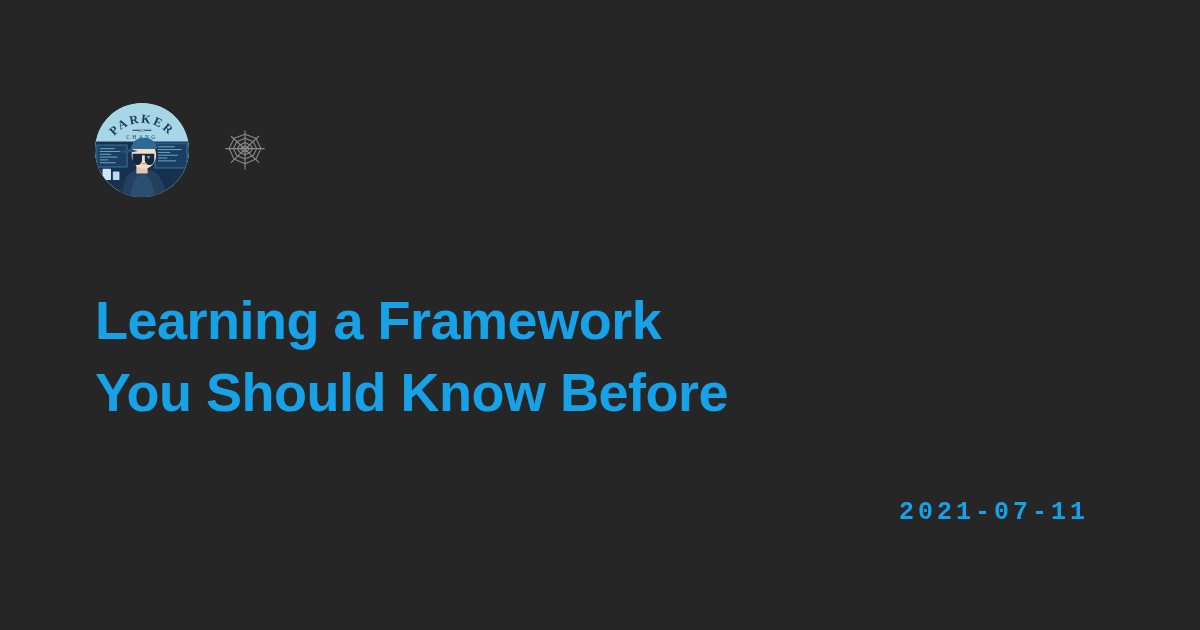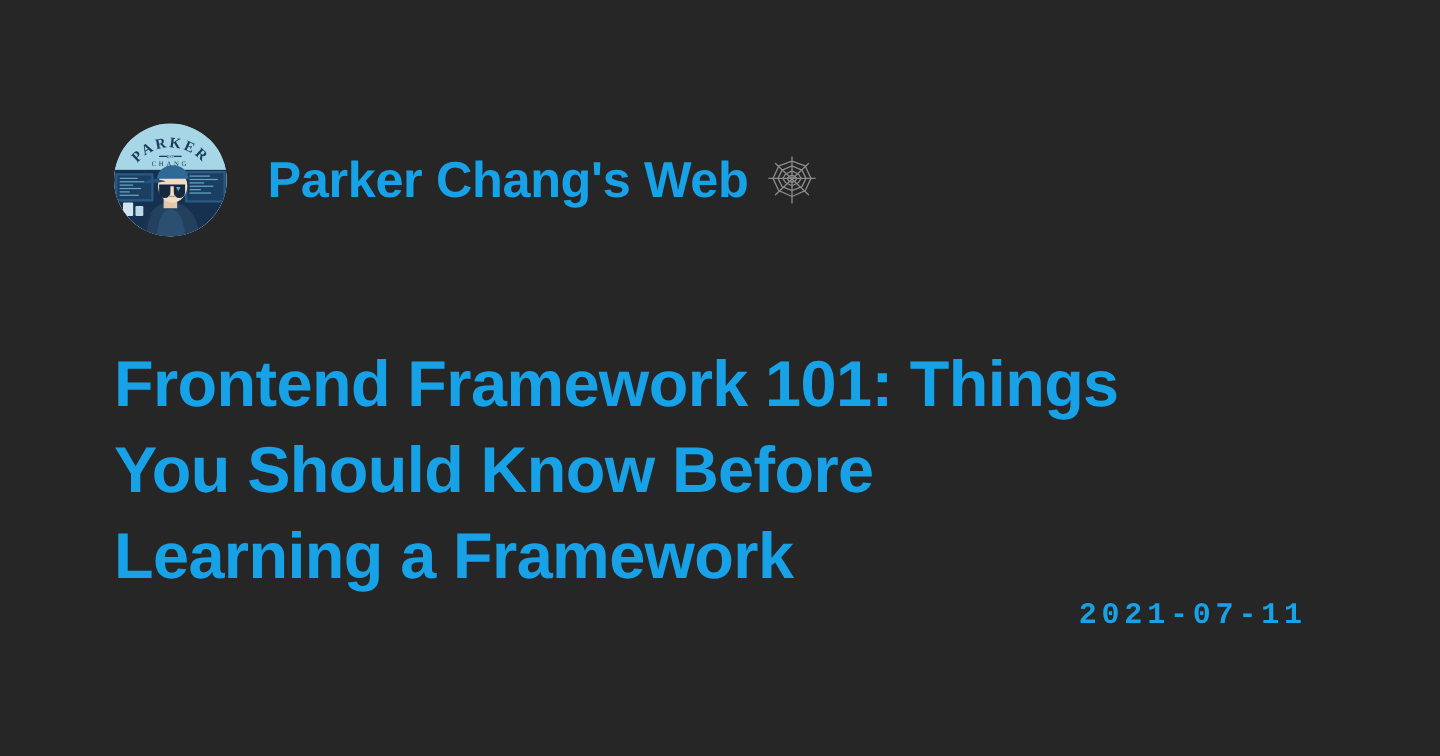--- a/index.html
+++ b/index.html
@@ -165,21 +165,20 @@
           <path d="M 55 56.3 l 4 0 l -2 3.6 Z" fill="#7fc4e6" opacity="0.8"></path>
 
           <rect x="48" y="64" width="7" height="1.2" fill="#c39a7c"></rect>
 
           <path d="M 26 100 C 24 90 28 82 34 80 C 30 86 29 92 30 100 Z" fill="#1b3350"></path>
         </g>
       </svg>
     </span>
 
     <span class="site-title">
-      <span class="site-title-text">Parker Chang's Web</span>
       <span class="web-icon">
         <svg viewBox="0 0 64 64" xmlns="http://www.w3.org/2000/svg" aria-hidden="true">
           <g fill="none" stroke="#8a8a8a" stroke-width="1.6" stroke-linejoin="round" stroke-linecap="round">
 
             <line x1="32" y1="4" x2="32" y2="60"></line>
             <line x1="4" y1="30" x2="60" y2="30"></line>
             <line x1="12" y1="12" x2="52" y2="50"></line>
             <line x1="52" y1="12" x2="12" y2="50"></line>
 
             <polygon points="32,9 48,15 55,30 48,45 32,52 16,45 9,30 16,15"></polygon>
@@ -187,20 +186,19 @@
             <polygon points="32,21 40,25 43,30 40,35 32,39 24,35 21,30 24,25"></polygon>
             <polygon points="32,26 36,28 38,30 36,33 32,35 28,33 26,30 28,28"></polygon>
           </g>
         </svg>
       </span>
     </span>
 
   </div>
 
   <h1 class="post-title">
-    <span class="tline">Frontend Framework 101: Things</span>
+    <span class="tline">Learning a Framework</span>
     <span class="tline">You Should Know Before</span>
-    <span class="tline">Learning a Framework</span>
   </h1>
 
   <div class="post-date">2021-07-11</div>
 
 </div>
 
 </body></html>

